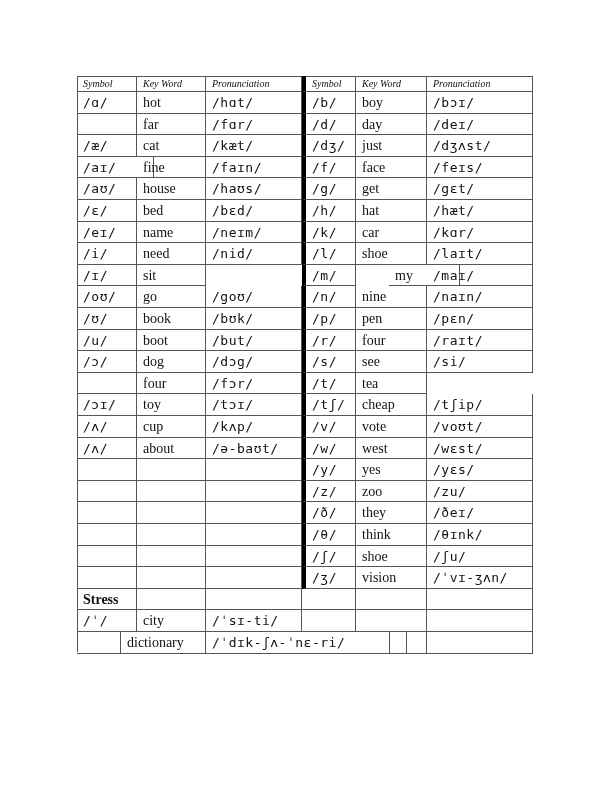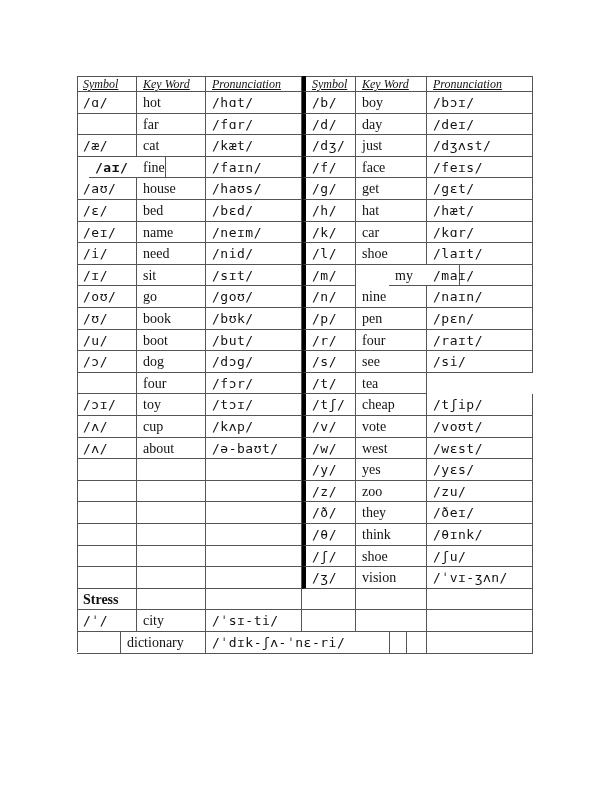--- a/index.html
+++ b/index.html
@@ -1,21 +1,21 @@
 <!DOCTYPE html>
 <html><head>
 <meta charset="utf-8">
 <style>
   html, body { margin: 0; padding: 0; background: #ffffff; }
   body { width: 612px; height: 792px; position: relative; overflow: hidden; font-family: "Liberation Serif", serif; color: #111; }
   .grid { position: absolute; left: 77px; top: 76px; }
   .row { position: absolute; left: 0; height: 21.6px; }
   .cell { position: absolute; top: 0; height: 100%; box-sizing: border-box; border-right: 1px solid #555; border-bottom: 1px solid #555; font-size: 14px; line-height: 21px; padding-left: 6px; white-space: nowrap; overflow: hidden; }
   .ipa { font-family: "DejaVu Sans Mono", monospace; font-size: 13px; letter-spacing: 0.5px; }
-  .hdr { font-style: italic; text-decoration: underline; font-size: 12px; line-height: 16px; }
+  .hdr { font-style: italic; font-size: 10px; line-height: 16px; }
   .thick { border-left: 4px solid #000; }
   .bold { font-weight: bold; }
   .topline { position: absolute; left: 77px; top: 76px; width: 456px; height: 0; border-top: 1px solid #555; }
   .leftline { position: absolute; left: 77px; top: 76px; width: 0; height: 576px; border-left: 1px solid #555; }
 </style>
 </head>
 <body>
 
 <div class="topline"></div>
 <div class="leftline"></div>
@@ -46,21 +46,21 @@
     </div>
     <div class="row" style="top: 59.2px; height: 21.6px; width: 456px;">
       <div class="cell ipa" style="left: 0px; width: 60px;">/æ/</div>
       <div class="cell" style="left: 60px; width: 69px;">cat</div>
       <div class="cell ipa" style="left: 129px; width: 96px;">/kæt/</div>
       <div class="cell ipa thick" style="left: 225px; width: 54px;">/dʒ/</div>
       <div class="cell" style="left: 279px; width: 71px;">just</div>
       <div class="cell ipa" style="left: 350px; width: 106px;">/dʒʌst/</div>
     </div>
     <div class="row" style="top: 80.8px; height: 21.6px; width: 456px;">
-      <div class="cell ipa" style="left: 12px; width: 77px; font-weight: bold;">/aɪ/</div>
+      <div class="cell ipa" style="left: 0px; width: 77px;">/aɪ/</div>
       <div class="cell" style="left: 60px; width: 69px;">fine</div>
       <div class="cell ipa" style="left: 129px; width: 96px;">/faɪn/</div>
       <div class="cell ipa thick" style="left: 225px; width: 54px;">/f/</div>
       <div class="cell" style="left: 279px; width: 71px;">face</div>
       <div class="cell ipa" style="left: 350px; width: 106px;">/feɪs/</div>
     </div>
     <div class="row" style="top: 102.4px; height: 21.6px; width: 456px;">
       <div class="cell ipa" style="left: 0px; width: 60px;">/aʊ/</div>
       <div class="cell" style="left: 60px; width: 69px;">house</div>
       <div class="cell ipa" style="left: 129px; width: 96px;">/haʊs/</div>
@@ -88,21 +88,20 @@
       <div class="cell ipa" style="left: 0px; width: 60px;">/i/</div>
       <div class="cell" style="left: 60px; width: 69px;">need</div>
       <div class="cell ipa" style="left: 129px; width: 96px;">/nid/</div>
       <div class="cell ipa thick" style="left: 225px; width: 54px;">/l/</div>
       <div class="cell" style="left: 279px; width: 71px;">shoe</div>
       <div class="cell ipa" style="left: 350px; width: 106px;">/laɪt/</div>
     </div>
     <div class="row" style="top: 188.8px; height: 21.6px; width: 456px;">
       <div class="cell ipa" style="left: 0px; width: 60px;">/ɪ/</div>
       <div class="cell" style="left: 60px; width: 69px;">sit</div>
-      <div class="cell ipa" style="left: 129px; width: 96px;">/sɪt/</div>
       <div class="cell ipa thick" style="left: 225px; width: 54px;">/m/</div>
       <div class="cell" style="left: 279px; width: 71px; margin-left: 33px;">my</div>
       <div class="cell ipa" style="left: 350px; width: 106px;">/maɪ/</div>
     </div>
     <div class="row" style="top: 210.4px; height: 21.6px; width: 456px;">
       <div class="cell ipa" style="left: 0px; width: 60px;">/oʊ/</div>
       <div class="cell" style="left: 60px; width: 69px;">go</div>
       <div class="cell ipa" style="left: 129px; width: 96px;">/goʊ/</div>
       <div class="cell ipa thick" style="left: 225px; width: 54px;">/n/</div>
       <div class="cell" style="left: 279px; width: 71px;">nine</div>

